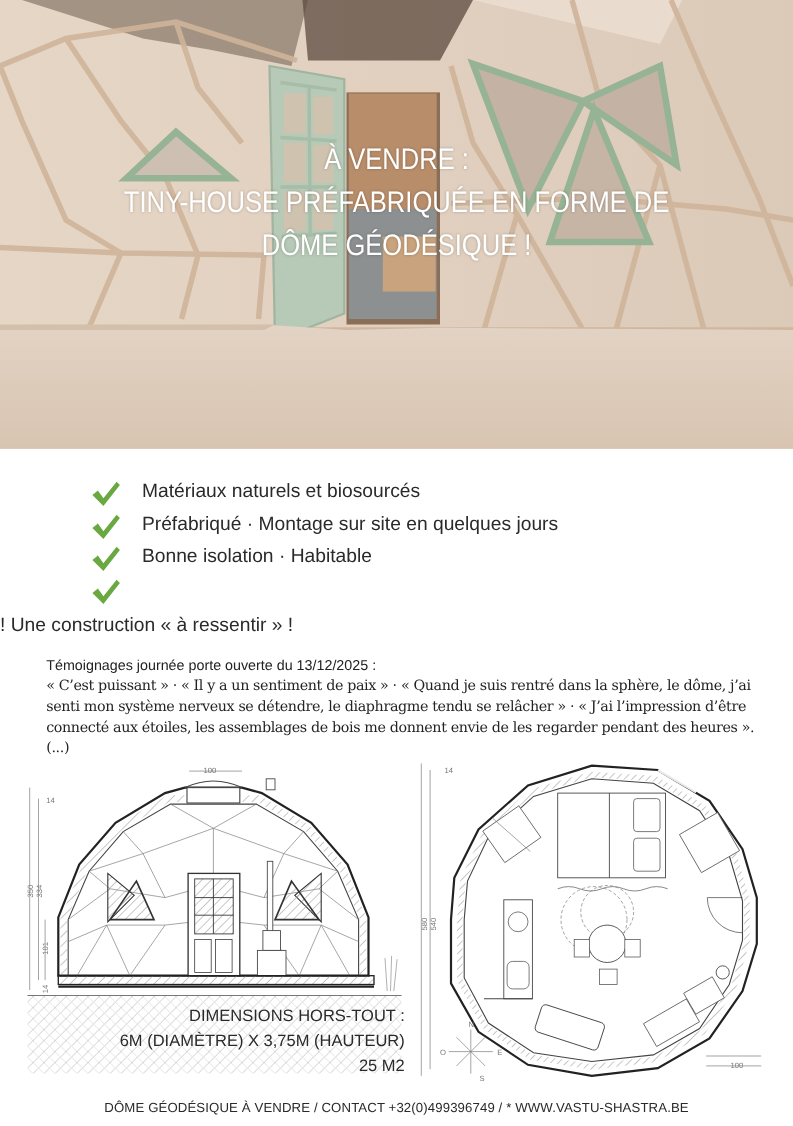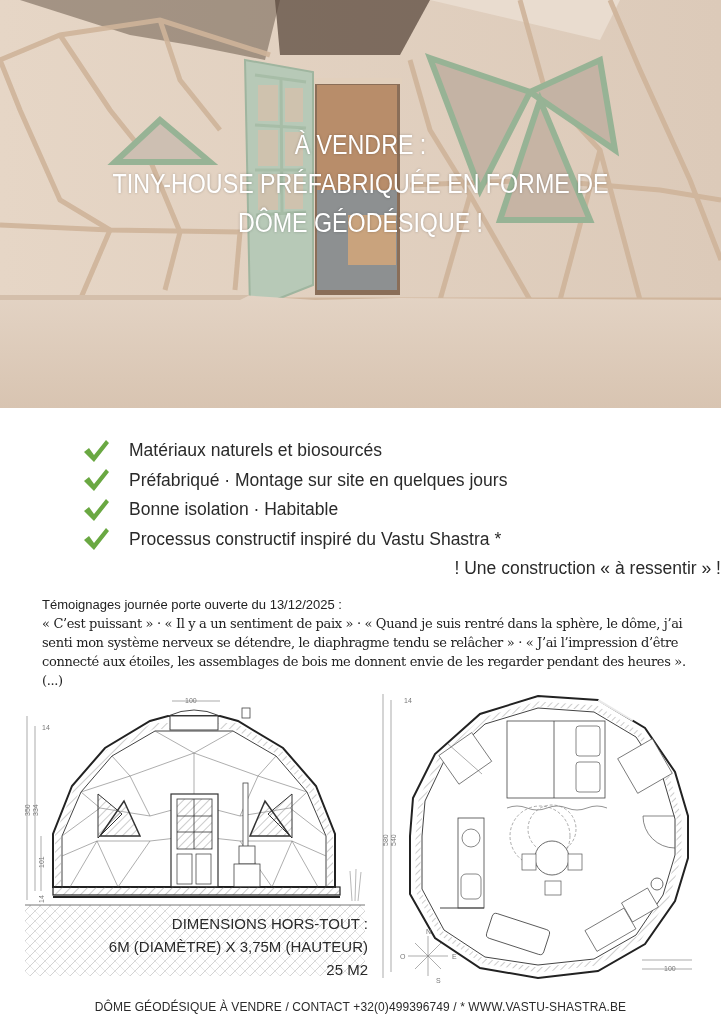--- a/index.html
+++ b/index.html
@@ -16,25 +16,25 @@
   .hero-title {
     position: absolute; left: 0; top: 126px; width: 721px; text-align: center;
     color: #ffffff; font-family: "Liberation Sans", sans-serif; font-size: 27px; line-height: 39px;
     letter-spacing: 0px; text-shadow: 0 0 3px rgba(0,0,0,0.25);
     transform: scaleX(0.86); transform-origin: 50% 0;
   }
   .hero-title div { white-space: nowrap; }
 
   
   .features { position: absolute; left: 82px; top: 436px; width: 560px; }
-  .feature { display: flex; align-items: center; height: 29.5px; }
+  .feature { display: flex; height: 29.5px; }
   .check { width: 28px; height: 26px; margin-right: 19px; flex: 0 0 auto; }
   .feature-label { font-size: 17.5px; color: #2a2a2a; white-space: nowrap; }
   .tagline {
-    position: absolute; left: 0; top: 558px; width: 721px; text-align: right;
+    position: absolute; left: 0; top: 558px; width: 721px; text-align: left;
     font-size: 17.5px; color: #2a2a2a;
   }
 
   
   .testimonials { position: absolute; left: 42px; top: 595px; width: 650px; }
   .testi-heading { font-size: 13px; color: #222; line-height: 19px; white-space: nowrap; }
   .testi-quote {
     font-family: "DejaVu Serif", serif; font-size: 13px;
     color: #222; line-height: 19px; letter-spacing: -0.35px;
   }
@@ -150,21 +150,20 @@
   <div class="feature">
     <svg class="check" viewBox="0 0 28 26">
       <path d="M2 14 L7 10 L12 17 L24 2 L27 5 L12 24 Z" fill="#6aa842"></path>
     </svg>
     <span class="feature-label">Bonne isolation · Habitable</span>
   </div>
   <div class="feature">
     <svg class="check" viewBox="0 0 28 26">
       <path d="M2 14 L7 10 L12 17 L24 2 L27 5 L12 24 Z" fill="#6aa842"></path>
     </svg>
-    <span class="feature-label">Processus constructif inspiré du Vastu Shastra *</span>
   </div>
 </div>
 
 <div class="tagline">! Une construction « à ressentir » !</div>
 
 <div class="testimonials">
   <div class="testi-heading">Témoignages journée porte ouverte du 13/12/2025 :</div>
   <div class="testi-quote">« C’est puissant » · « Il y a un sentiment de paix » · « Quand je suis rentré dans la sphère, le dôme, j’ai senti mon système nerveux se détendre, le diaphragme tendu se relâcher » · « J’ai l’impression d’être connecté aux étoiles, les assemblages de bois me donnent envie de les regarder pendant des heures ». (...)</div>
 </div>
 

